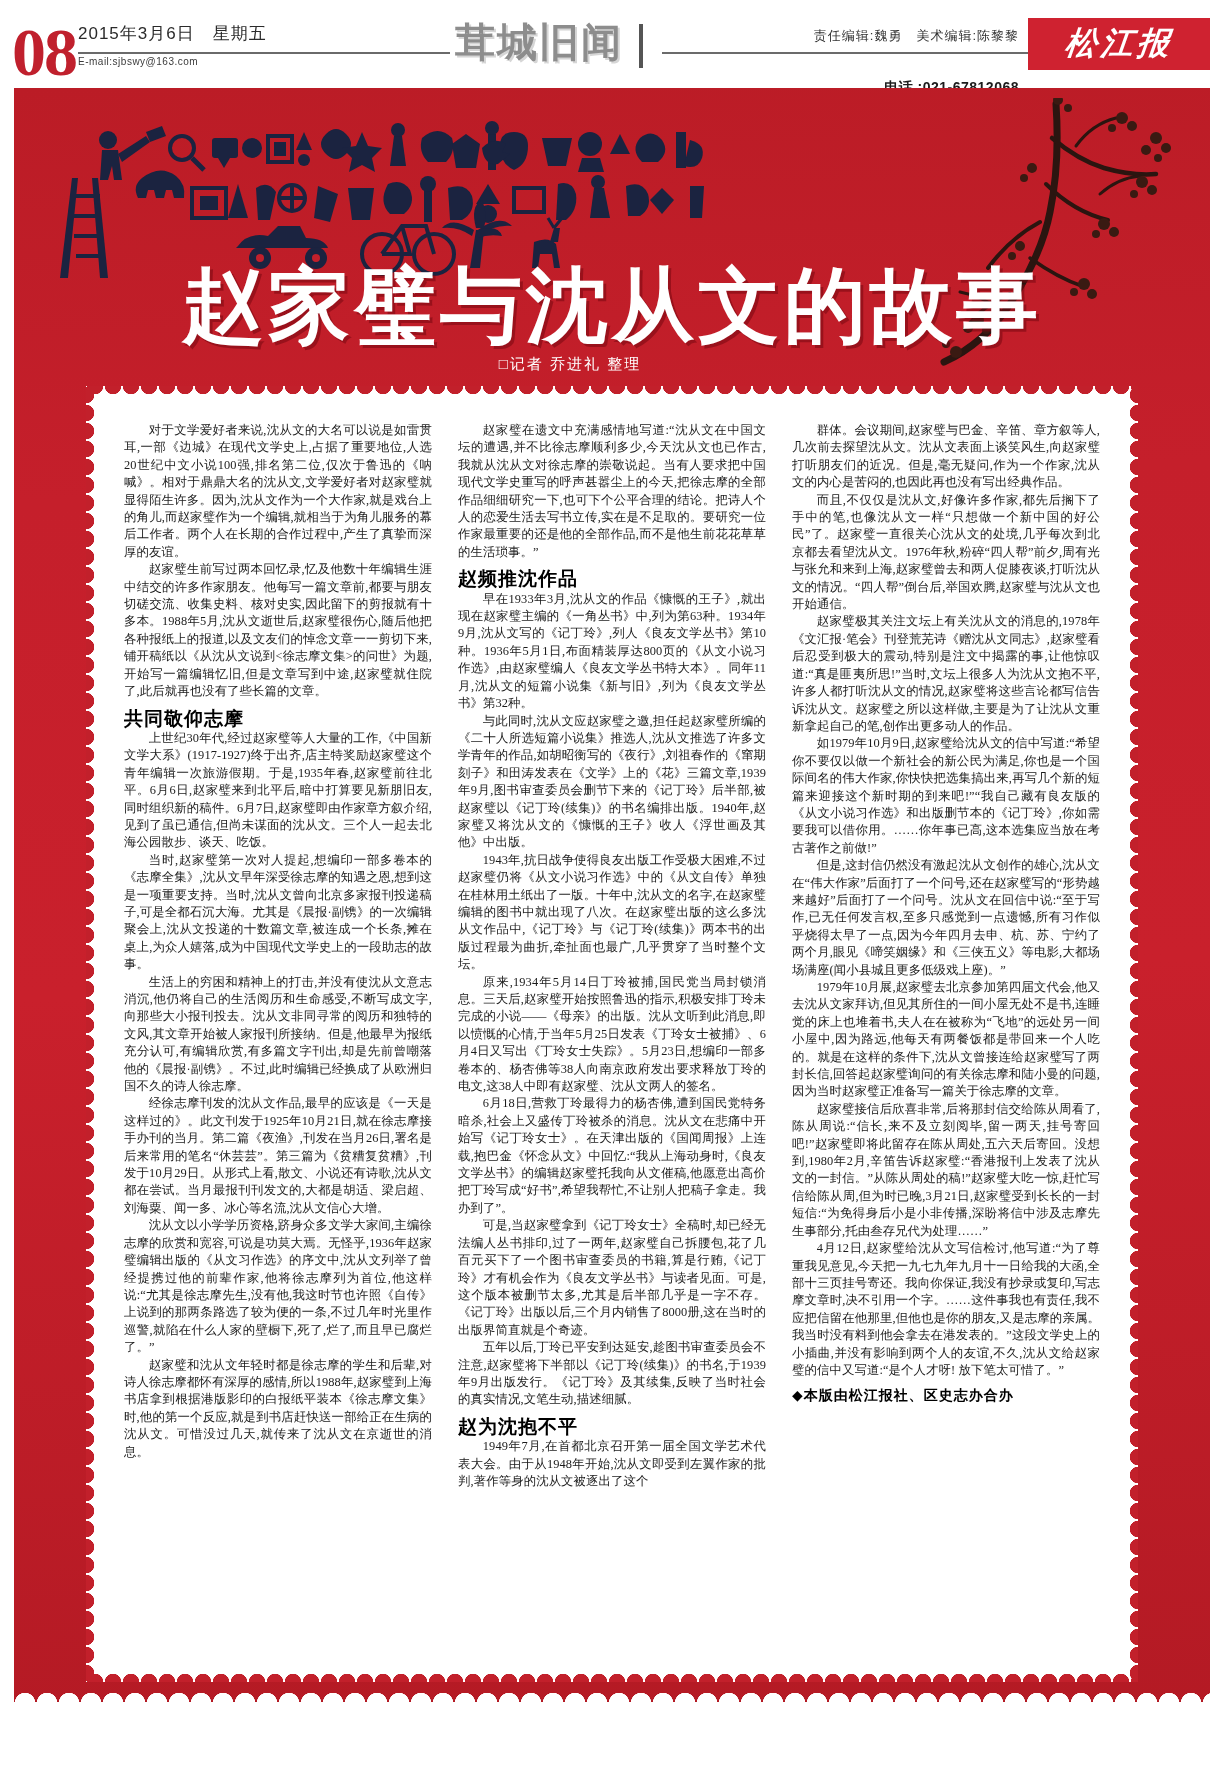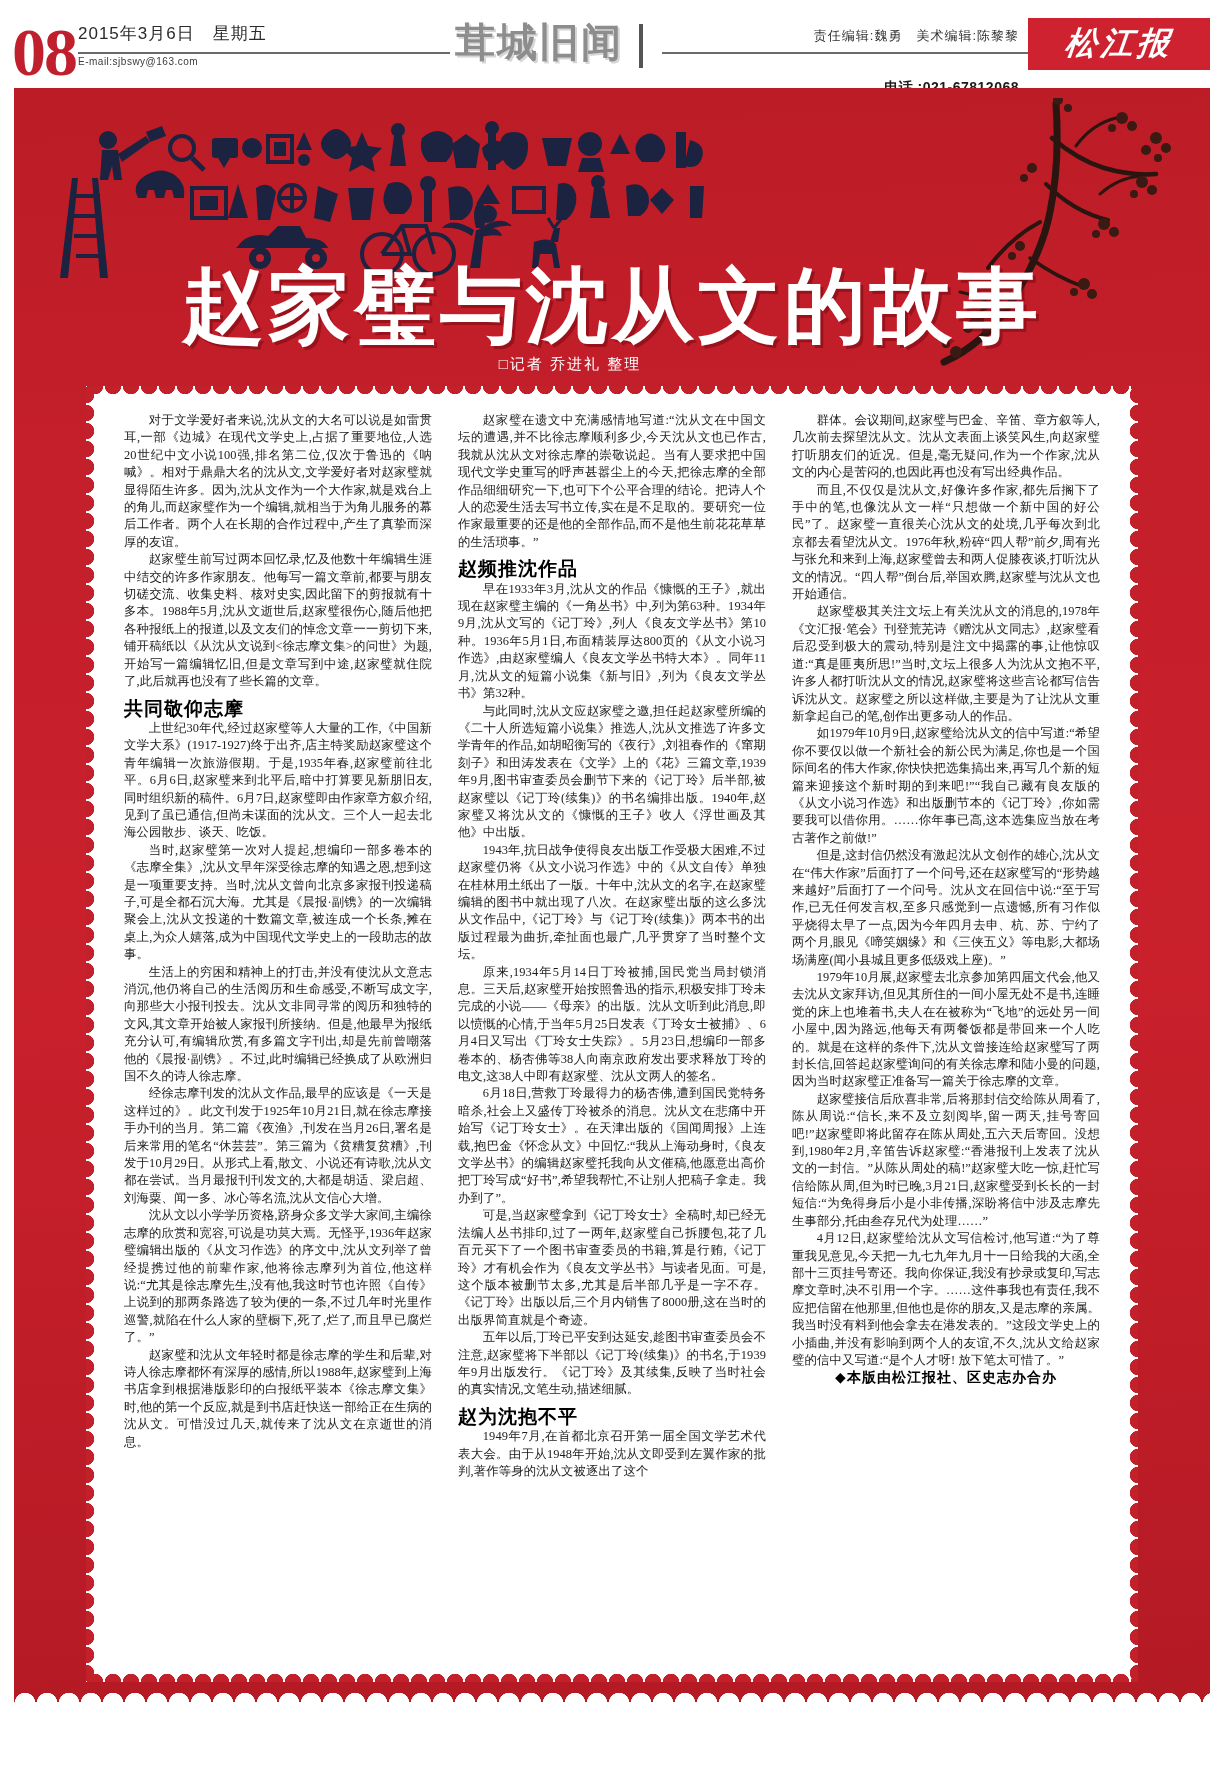--- a/index.html
+++ b/index.html
@@ -194,21 +194,21 @@
   #sheet .scallop-l, #sheet .scallop-r {
     position:absolute; top:0; height:100%; width:13px;
     background:radial-gradient(circle at 0px 9px,#c2202b 8px, rgba(0,0,0,0) 8.5px) repeat-y;
     background-size:18px 18px;
   }
   #sheet .scallop-l { left:0; }
   #sheet .scallop-r { right:0; transform:scaleX(-1); }
 
   #columns {
     position:absolute;
-    left:38px; top:26px;
+    left:38px; top:36px;
     width:976px; height:1244px;
     display:flex;
     gap:26px;
   }
   .col {
     width:308px;
     font-size:12.4px;
     line-height:17.4px;
     color:#1b1b1b;
     text-align:justify;
@@ -220,23 +220,23 @@
   .col h2 {
     margin:9px 0 3px 0;
     font-family:"Liberation Sans","DejaVu Sans",sans-serif;
     font-size:19px;
     font-weight:bold;
     letter-spacing:1px;
     color:#000;
     text-indent:0;
   }
   .col .credit {
-    margin-top:0;
+    margin-top:8px;
     text-indent:0;
-    text-align:center;
+    text-align:left;
     font-family:"Liberation Sans","DejaVu Sans",sans-serif;
     font-size:14px;
     font-weight:bold;
     color:#000;
     letter-spacing:1px;
   }
 </style>
 </head>
 <body>
 

